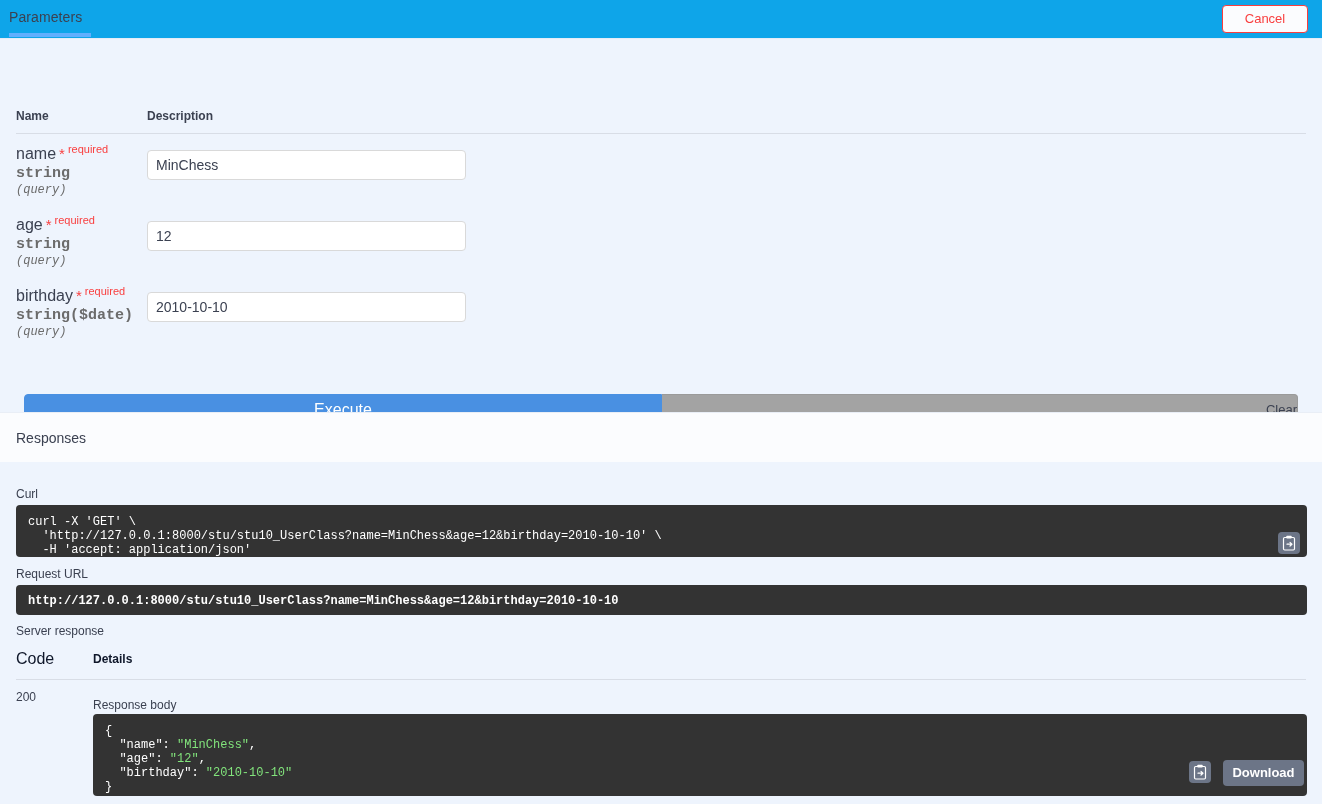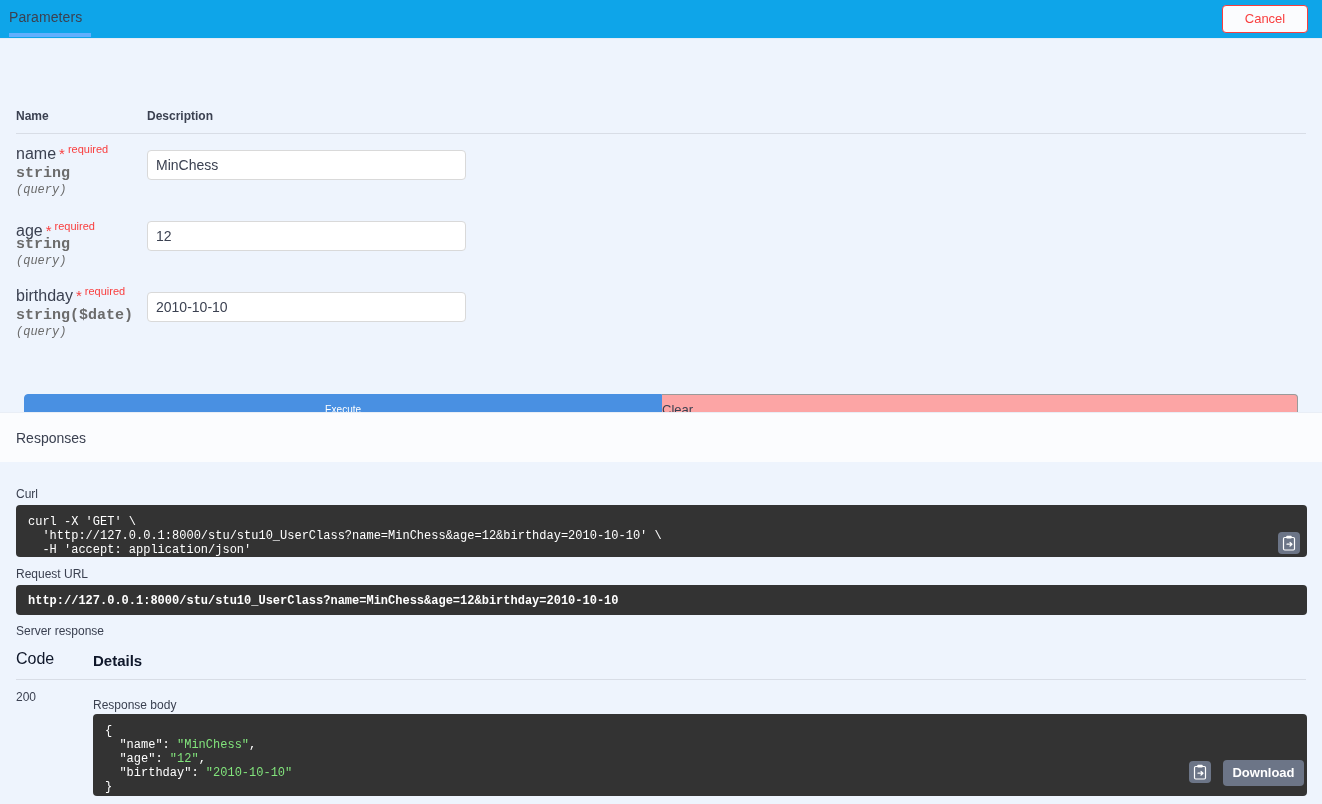--- a/index.html
+++ b/index.html
@@ -139,34 +139,34 @@
     left: 24px;
     top: 355px;
     width: 1274px;
     height: 30px;
     display: flex;
   }
   .btn-execute {
     width: 638px;
     background: #4990e2;
     color: #ffffff;
-    font-size: 10px;
+    font-size: 16px;
     text-align: center;
     line-height: 30px;
     border: 1px solid #4990e2;
     border-radius: 4px 0 0 4px;
     box-sizing: border-box;
     cursor: pointer;
   }
   .btn-clear {
     flex: 1;
-    background: #fca5a5;
+    background: #a3a3a3;
     color: #3b4151;
     font-size: 13px;
-    text-align: left;
+    text-align: right;
     line-height: 30px;
     border: 1px solid #9a9a9a;
     border-left: none;
     border-radius: 0 4px 4px 0;
     box-sizing: border-box;
     cursor: pointer;
   }
 
   
   .resp-band {
@@ -272,21 +272,21 @@
   <div class="param-row">
     <div class="p-name" style="top:104px;">
       <span>name</span><span class="p-star">*</span><span class="p-required">required</span>
     </div>
     <div class="p-type" style="top:126px;">string</div>
     <div class="p-in" style="top:144px;">(query)</div>
     <input class="p-input" style="top: 111px;" value="MinChess">
   </div>
 
   <div class="param-row">
-    <div class="p-name" style="top:181px;">
+    <div class="p-name" style="top:175px;">
       <span>age</span><span class="p-star">*</span><span class="p-required">required</span>
     </div>
     <div class="p-type" style="top:197px;">string</div>
     <div class="p-in" style="top:215px;">(query)</div>
     <input class="p-input" style="top: 182px;" value="12">
   </div>
 
   <div class="param-row">
     <div class="p-name" style="top:246px;">
       <span>birthday</span><span class="p-star">*</span><span class="p-required">required</span>
@@ -317,21 +317,21 @@
       <path d="M5 9.2h4.2M8 7.4l2 1.8-2 1.8" fill="none" stroke="#ffffff" stroke-width="1.2" stroke-linecap="round" stroke-linejoin="round"></path>
     </svg>
   </div>
 
   <div class="small-label" style="left:16px; top:105px;">Request URL</div>
   <div class="code-block" style="left:16px; top:123px; width:1291px; height:30px; padding:9px 12px; font-weight:bold;">http://127.0.0.1:8000/stu/stu10_UserClass?name=MinChess&amp;age=12&amp;birthday=2010-10-10</div>
 
   <div class="small-label" style="left:16px; top:162px;">Server response</div>
 
   <div class="code-lbl" style="left:16px; top:188px;">Code</div>
-  <div class="code-lbl" style="left:93px; top:190px; font-size:15px; font-weight:bold;">Details</div>
+  <div class="code-lbl" style="left:93px; top:190px; font-size:12px; font-weight:bold;">Details</div>
   <div class="resp-rule" style="top:217px;"></div>
 
   <div class="status-code" style="top:228px;">200</div>
 
   <div class="small-label" style="left:93px; top:236px;">Response body</div>
   <div class="code-block" style="left:93px; top:252px; width:1214px; height:82px; padding:10px 12px;"><div>{</div><div><span>  "name": </span><span class="str">"MinChess"</span><span>,</span></div><div><span>  "age": </span><span class="str">"12"</span><span>,</span></div><div><span>  "birthday": </span><span class="str">"2010-10-10"</span></div><div>}</div></div>
 
   <div class="copy-btn" style="left:1189px; top:299px;">
     <svg width="14" height="16" viewBox="0 0 14 16">
       <rect x="1.5" y="2.5" width="11" height="12.5" rx="1.2" fill="none" stroke="#ffffff" stroke-width="1.2"></rect>

